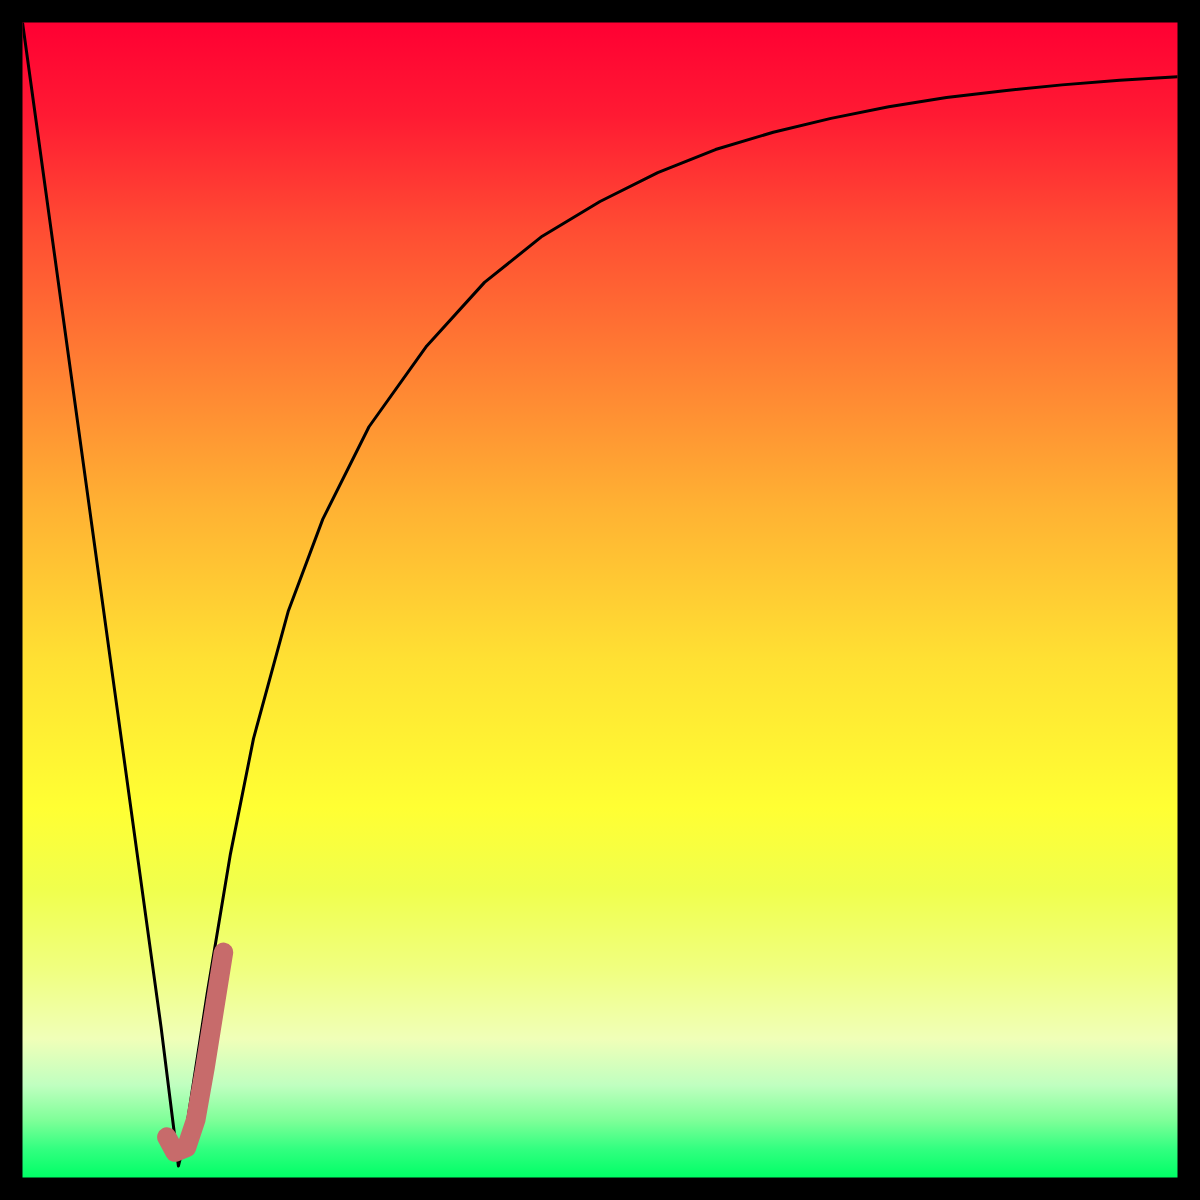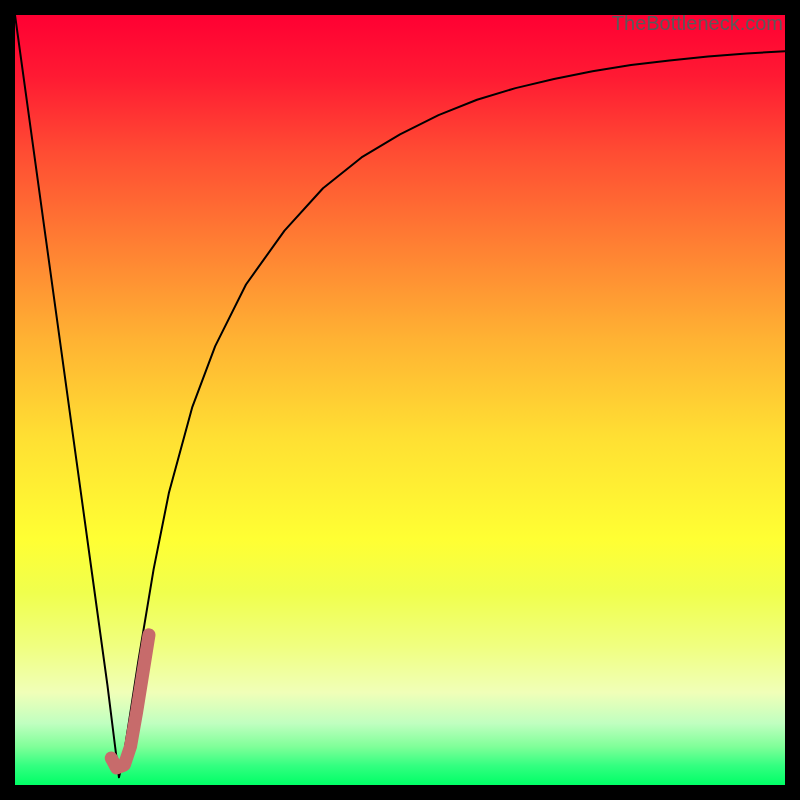--- a/index.html
+++ b/index.html
@@ -49,21 +49,20 @@
     color: #5a5a5a;
     font-weight: 400;
     letter-spacing: 0px;
   }
 </style>
 </head>
 <body>
 
 <div class="chart-container">
   <div class="plot-area">
-    <div class="watermark">TheBottleneck.com</div>
     <svg class="svg-layer" viewBox="0 0 770 770" preserveAspectRatio="none">
       <g id="series-group">
           <path d="M0.00 0.00 L15.40 111.65 L30.80 223.30 L46.20 334.95 L61.60 446.60 L77.00 558.25 L92.40 669.90 L100.10 731.50 L103.95 762.30 L107.80 746.90 L123.20 646.80 L138.60 554.40 L154.00 477.40 L177.10 392.70 L200.20 331.10 L231.00 269.50 L269.50 215.60 L308.00 173.25 L346.50 142.45 L385.00 119.35 L423.50 100.10 L462.00 84.70 L500.50 73.15 L539.00 63.91 L577.50 56.21 L616.00 50.05 L654.50 45.43 L693.00 41.58 L731.50 38.50 L770.00 36.19" fill="none" stroke="#000000" stroke-width="2" stroke-linecap="round" stroke-linejoin="round"></path>
           <path d="M96.25 743.05 L101.64 753.06 L109.34 749.98 L115.50 731.50 L121.66 696.85 L127.82 658.35 L133.98 619.85" fill="none" stroke="#c76b6b" stroke-width="13" stroke-linecap="round" stroke-linejoin="round"></path>
         </g>
     </svg>
   </div>
 </div>
 
 </body></html>

